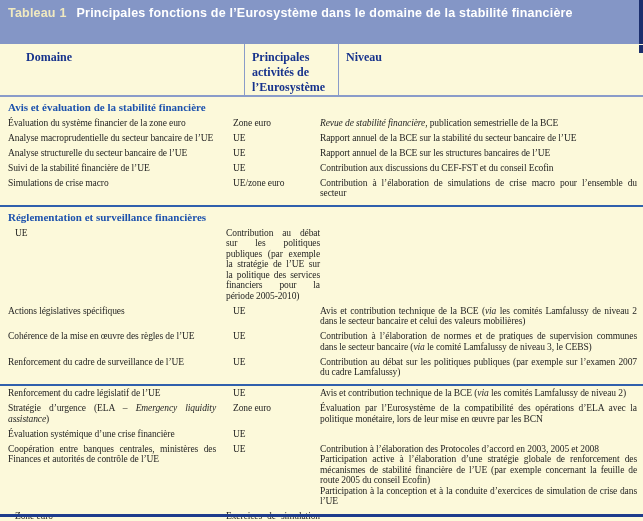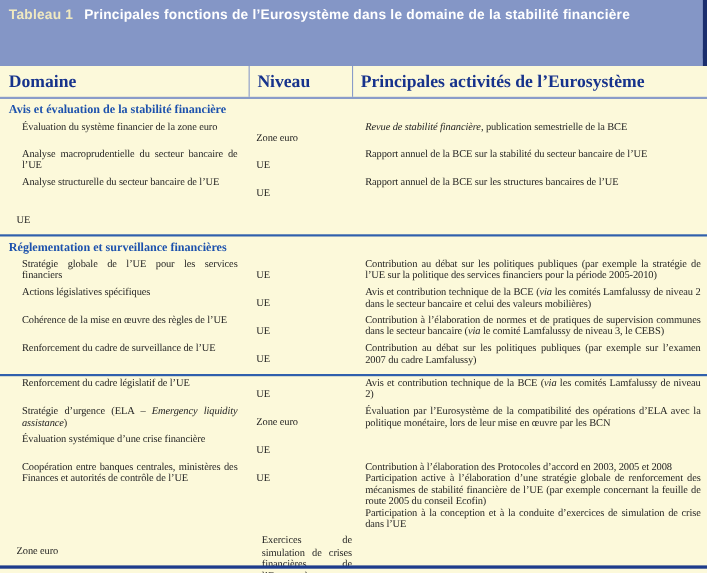--- a/index.html
+++ b/index.html
@@ -3,63 +3,63 @@
 <meta charset="utf-8">
 <style>
   html,body{margin:0;padding:0;}
   body{
     width:643px;height:521px;overflow:hidden;position:relative;
     background:var(--page_bg,#fcf9da);
     font-family:"Liberation Serif","DejaVu Serif",serif;
     color:var(--body_text,#1f1f1f);
   }
   .titlebar{
-    height:60px;box-sizing:border-box;
+    height:44px;box-sizing:border-box;
     background:var(--bar_bg,#8496c6);
     border-right:4px solid var(--bar_border,#1b2e6d);
     padding:6px 8px 0 8px;
     font-family:"Liberation Sans","DejaVu Sans",sans-serif;
     font-weight:bold;font-size:12.5px;letter-spacing:.2px;
   }
   .titlebar .t1{color:var(--title_label,#f0e9c0);margin-right:10px;}
   .titlebar .t2{color:var(--title_text,#ffffff);}
   .notch{position:absolute;top:45px;right:0;width:4px;height:8px;background:var(--bar_border,#1b2e6d);}
   .thead{
     display:grid;grid-template-columns:218px 94px 1fr;
-    padding:6px 6px 4px 8px;box-sizing:border-box;
-    font-weight:bold;font-size:16px;color:var(--header_text,#17338c);
+    padding:6px 6px 4px 26px;box-sizing:border-box;
+    font-weight:bold;font-size:12px;color:var(--header_text,#17338c);
   }
   .th2,.th3{border-left:1px solid var(--light_rule,#8a9cc9);padding-left:7px;margin-top:-6px;margin-bottom:-4px;padding-top:6px;}
   .headrule{height:2px;background:var(--light_rule,#8a9cc9);}
   .tbody{font-size:9.5px;line-height:10.5px;letter-spacing:-0.1px;}
   .secrule{height:2px;background:var(--section_rule,#3060ac);margin-top:4px;}
   .secheading{
     font-size:11px;font-weight:bold;color:var(--section_text,#1d52ad);
     padding:5px 8px 3px 8px;letter-spacing:0;
   }
   .row{display:grid;grid-template-columns:218px 94px 1fr;padding:2px 6px 2.5px 8px;}
   .cd{padding-right:10px;}
-  .cd div,.ca div{text-align:justify;margin-left:12px;}
-  .cn{padding-left:7px;margin-top:10px;}
+  .cd div,.ca div{text-align:justify;}
+  .cn{padding-left:7px;}
   .ca{padding-left:0;}
   .bottomrule{position:absolute;left:0;top:514px;width:643px;height:3px;background:var(--bottom_rule,#1e3c8c);}
   i{font-style:italic;}
 </style>
 </head>
 <body>
 
 <div class="titlebar">
   <span class="t1">Tableau 1</span><span class="t2">Principales fonctions de l’Eurosystème dans le domaine de la stabilité financière</span>
 </div>
 <div class="notch"></div>
 
 <div class="thead">
   <div class="th th1">Domaine</div>
+  <div class="th th3">Principales activités de l’Eurosystème</div>
   <div class="th th2">Niveau</div>
-  <div class="th th3">Principales activités de l’Eurosystème</div>
 </div>
 <div class="headrule"></div>
 
 <div class="tbody">
     <div class="secheading">Avis et évaluation de la stabilité financière</div>
     <div class="row">
       <div class="cd">
         <div><span>Évaluation du système financier de la zone euro</span></div>
       </div>
       <div class="cn">Zone euro</div>
@@ -79,28 +79,40 @@
     <div class="row">
       <div class="cd">
         <div><span>Analyse structurelle du secteur bancaire de l’UE</span></div>
       </div>
       <div class="cn">UE</div>
       <div class="ca">
         <div><span>Rapport annuel de la BCE sur les structures bancaires de l’UE</span></div>
       </div>
     </div>
     <div class="row">
+      <div class="cd">
+        <div><span>Suivi de la stabilité financière de l’UE</span></div>
+      </div>
       <div class="cn">UE</div>
+      <div class="ca">
+        <div><span>Contribution aux discussions du CEF-FST et du conseil Ecofin</span></div>
+      </div>
+    </div>
+    <div class="row">
+      <div class="cd">
+        <div><span>Simulations de crise macro</span></div>
+      </div>
+      <div class="cn">UE/zone euro</div>
+      <div class="ca">
+        <div><span>Contribution à l’élaboration de simulations de crise macro pour l’ensemble du secteur</span></div>
+      </div>
     </div>
     <div class="secrule"></div>
     <div class="secheading">Réglementation et surveillance financières</div>
     <div class="row">
-      <div class="cd">
-        <div><span>Stratégie globale de l’UE pour les services financiers</span></div>
-      </div>
       <div class="cn">UE</div>
       <div class="ca">
         <div><span>Contribution au débat sur les politiques publiques (par exemple la stratégie de l’UE sur la politique des services financiers pour la période 2005-2010)</span></div>
       </div>
     </div>
     <div class="row">
       <div class="cd">
         <div><span>Actions législatives spécifiques</span></div>
       </div>
       <div class="cn">UE</div>

